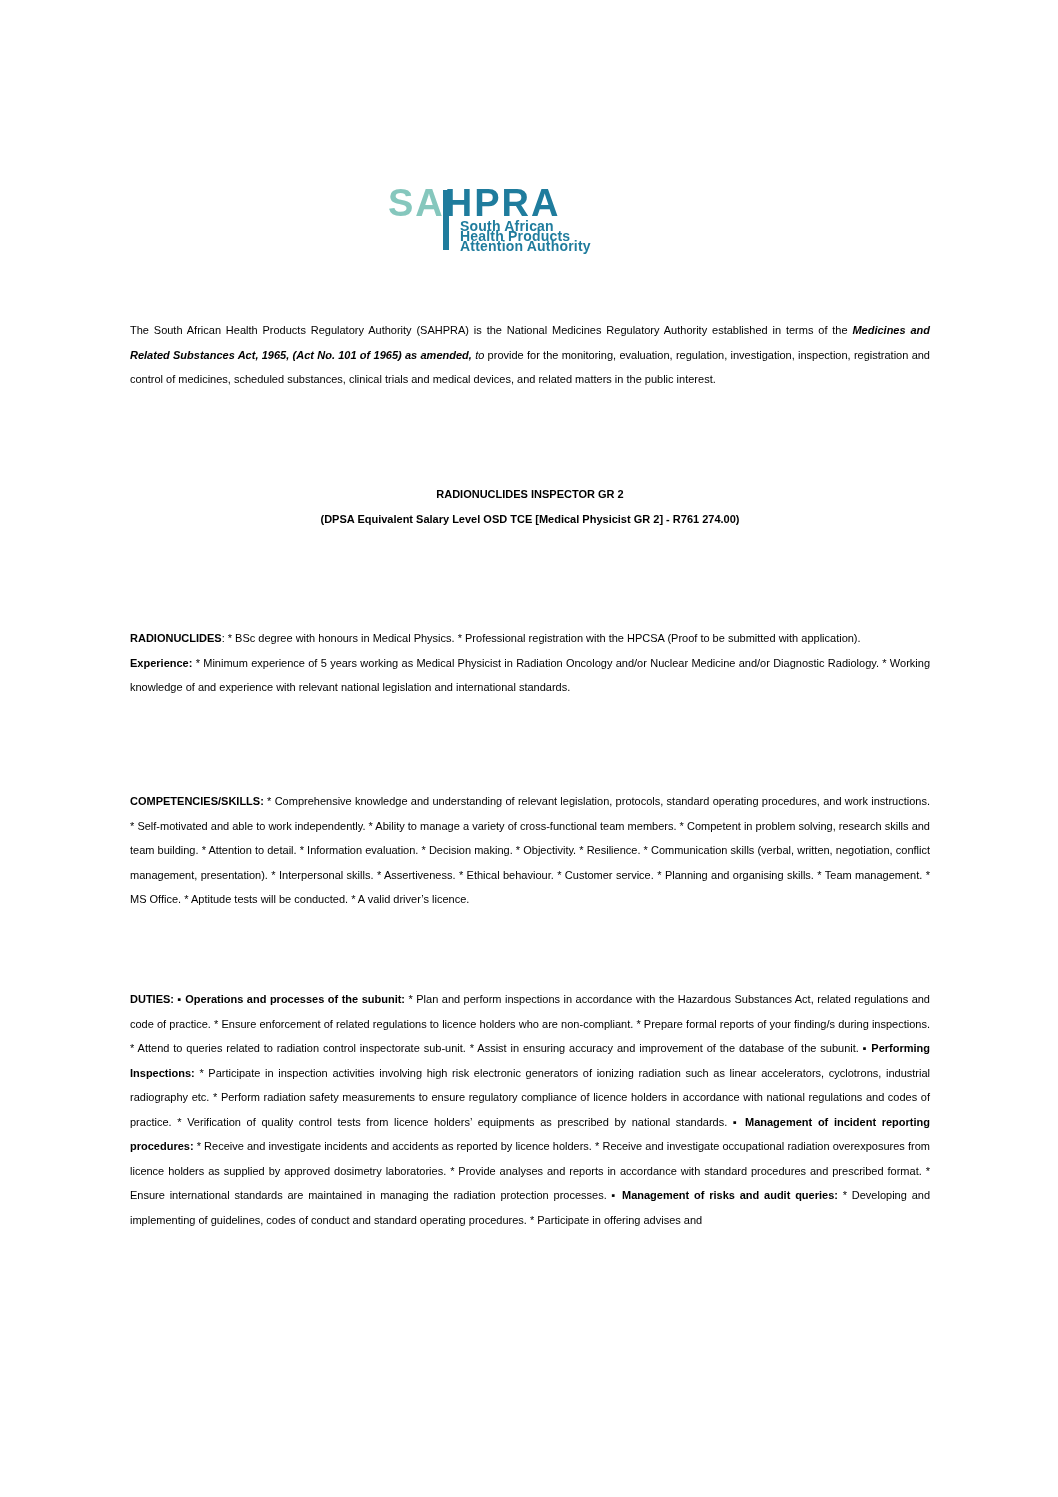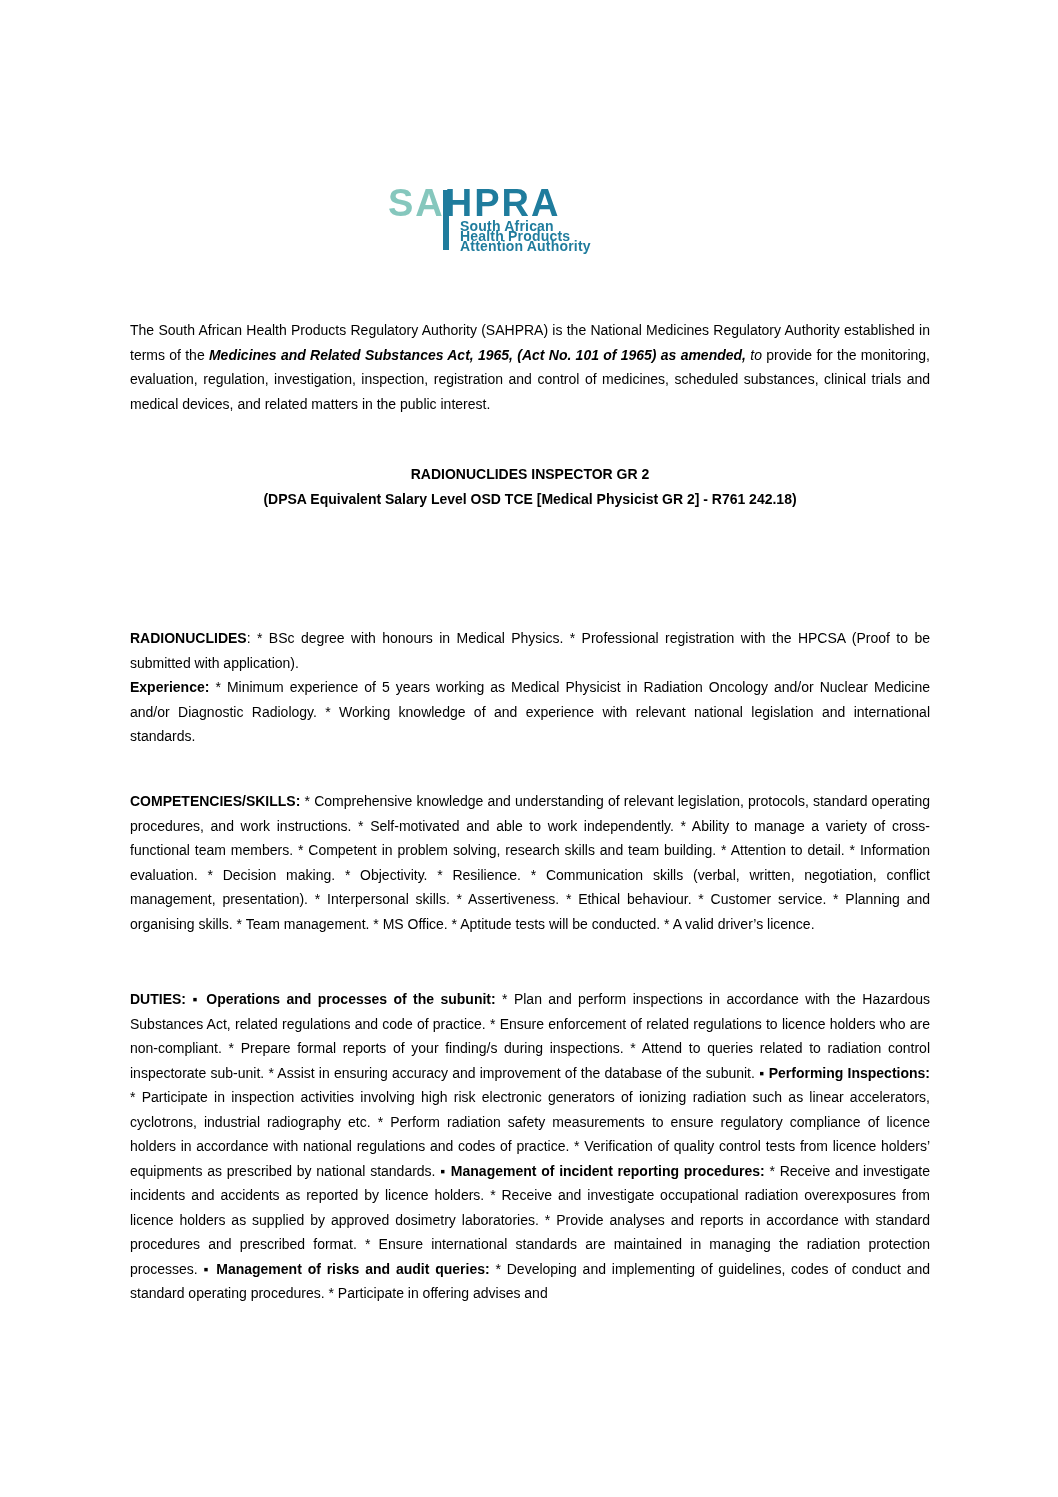--- a/index.html
+++ b/index.html
@@ -8,21 +8,21 @@
     position:relative;
     width:1058px; height:1497px;
     background:#ffffff;
     font-family:"Liberation Sans", sans-serif;
     color:#000;
     overflow:hidden;
   }
   .block {
     position:absolute;
     left:130px; width:800px;
-    font-size:14px;
+    font-size:11px;
     line-height:24.5px;
   }
   .justify { text-align:justify; }
   .center  { text-align:center; font-weight:700; }
   p.para { margin:0; }
   b { font-weight:700; }
 
   
   .logo { position:absolute; left:388px; top:184px; width:195px; height:72px; }
   .logo-brand {
@@ -40,21 +40,21 @@
   .logo-tagline {
     position:absolute; left:72px; top:37px;
     font-size:14px; font-weight:700; line-height:10px;
     letter-spacing:0.2px;
     color:var(--teal-dark,#1F7C9D);
     white-space:nowrap;
   }
 
   
   .intro       { top:318px; }
-  .title-block { top:462px; }
+  .title-block { top:482px; }
   .centre-line { top:579px; }
   .req-block   { top:626px; }
   .comp-block  { top:769px;margin-top:20px; }
   .duties-block{ top:987px; }
 </style>
 </head>
 <body>
 
 <div class="page">
 
@@ -67,21 +67,21 @@
       <div>South African</div>
       <div>Health Products</div>
       <div>Attention Authority</div>
     </div>
   </div>
 
   <div class="block intro justify"><span>The South African Health Products Regulatory Authority (SAHPRA) is the National Medicines Regulatory Authority established in terms of the </span><b style="font-style: italic;">Medicines and Related Substances Act, 1965, (Act No. 101 of 1965) as amended,</b><span> </span><span style="font-style: italic;">to</span><span> provide for the monitoring, evaluation, regulation, investigation, inspection, registration and control of medicines, scheduled substances, clinical trials and medical devices, and related matters in the public interest.</span></div>
 
   <div class="block title-block center">
     <div>RADIONUCLIDES INSPECTOR GR 2</div>
-    <div>(DPSA Equivalent Salary Level OSD TCE [Medical Physicist GR 2] - R761 242.18)</div>
+    <div>(DPSA Equivalent Salary Level OSD TCE [Medical Physicist GR 2] - R761 274.00)</div>
   </div>
 
 
   <div class="block req-block justify">
     <p class="para"><b>RADIONUCLIDES</b><span>: * BSc degree with honours in Medical Physics. * Professional registration with the HPCSA (Proof to be submitted with application).</span></p>
     <p class="para"><b>Experience:</b><span> * Minimum experience of 5 years working as Medical Physicist in Radiation Oncology and/or Nuclear Medicine and/or Diagnostic Radiology. * Working knowledge of and experience with relevant national legislation and international standards.</span></p>
   </div>
 
   <div class="block comp-block justify"><b>COMPETENCIES/SKILLS:</b><span> * Comprehensive knowledge and understanding of relevant legislation, protocols, standard operating procedures, and work instructions. * Self-motivated and able to work independently. * Ability to manage a variety of cross-functional team members. * Competent in problem solving, research skills and team building. * Attention to detail. * Information evaluation. * Decision making. * Objectivity. * Resilience. * Communication skills (verbal, written, negotiation, conflict management, presentation). * Interpersonal skills. * Assertiveness. * Ethical behaviour. * Customer service. * Planning and organising skills. * Team management. * MS Office. * Aptitude tests will be conducted. * A valid driver’s licence.</span></div>
 

